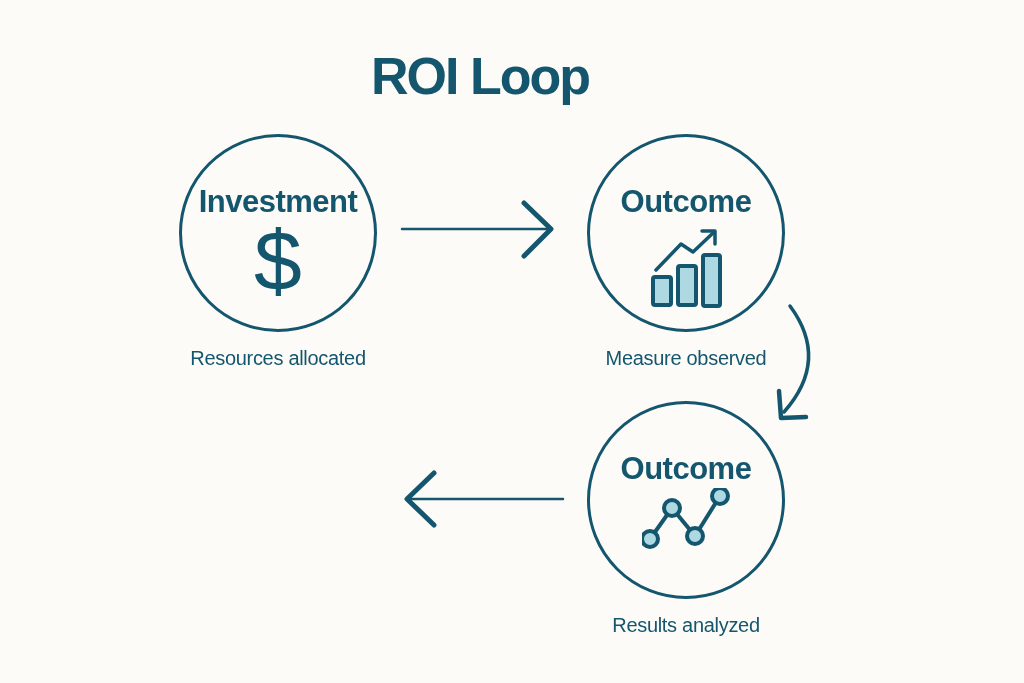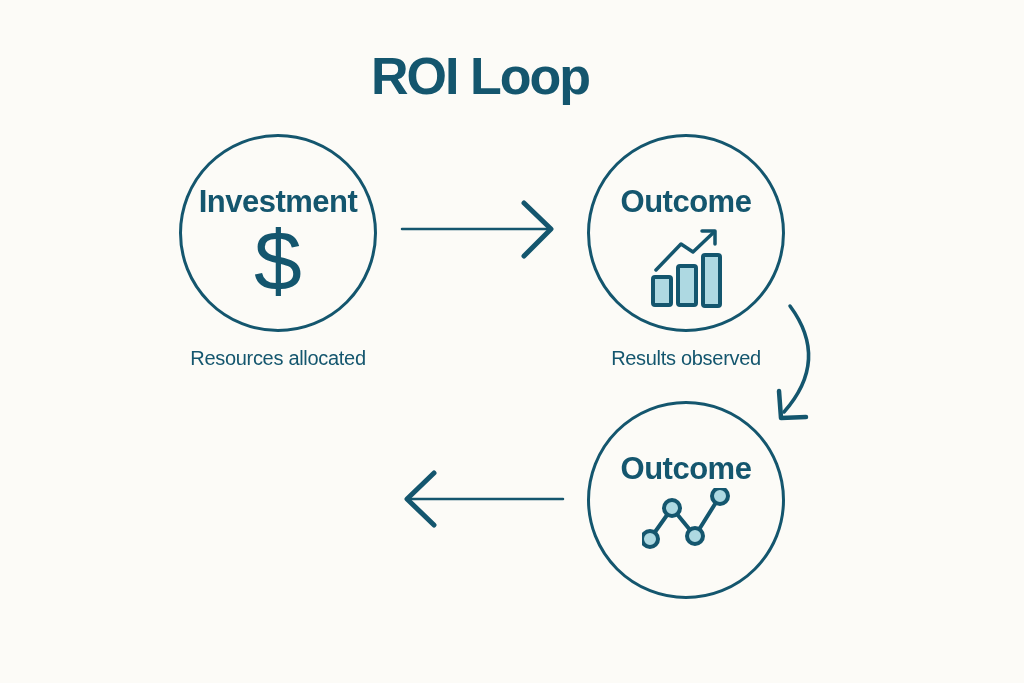--- a/index.html
+++ b/index.html
@@ -106,32 +106,33 @@
       <div class="node-icon icon-svg-outcome">
         <svg width="74" height="84" viewBox="0 0 74 84" xmlns="http://www.w3.org/2000/svg">
           <rect class="blue-shape" x="4" y="53" width="18" height="28" rx="2" stroke-width="4"></rect>
           <rect class="blue-shape" x="29" y="42" width="18" height="39" rx="2" stroke-width="4"></rect>
           <rect class="blue-shape" x="54" y="31" width="17" height="51" rx="2" stroke-width="4"></rect>
           <polyline class="ink-line" points="7,46 32,20 44,28 64,9" stroke-width="3.5"></polyline>
           <polyline class="ink-line" points="53,7 66,7 66,20" stroke-width="3.5"></polyline>
         </svg>
       </div>
     </div>
-    <div class="caption">Results observed</div>
+    <div class="caption">Measure observed</div>
   </div>
 
 
   <div class="node node--measure">
     <div class="circle">
       <div class="node-label">Outcome</div>
       <div class="node-icon icon-svg-measure">
         <svg width="88" height="62" viewBox="0 0 88 62" xmlns="http://www.w3.org/2000/svg">
           <polyline class="ink-line" points="8,51 30,20 53,48 78,8" stroke-width="4"></polyline>
           <circle class="blue-shape" cx="8" cy="51" r="8" stroke-width="4"></circle>
           <circle class="blue-shape" cx="30" cy="20" r="8" stroke-width="4"></circle>
           <circle class="blue-shape" cx="53" cy="48" r="8" stroke-width="4"></circle>
           <circle class="blue-shape" cx="78" cy="8" r="8" stroke-width="4"></circle>
         </svg>
       </div>
     </div>
+    <div class="caption">Results analyzed</div>
   </div>
 
 </div>
 
 </body></html>

